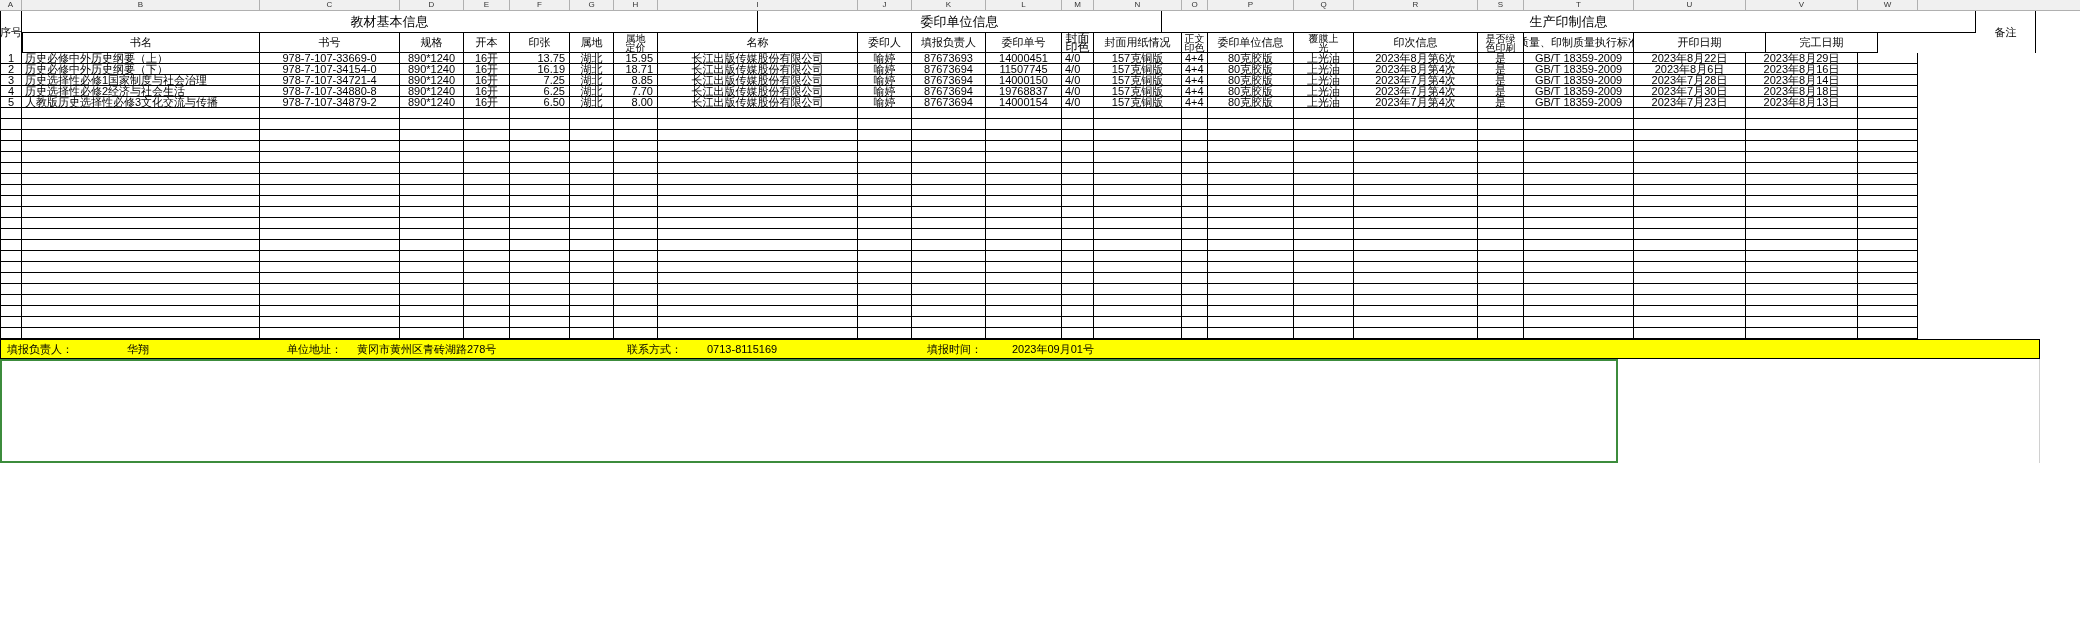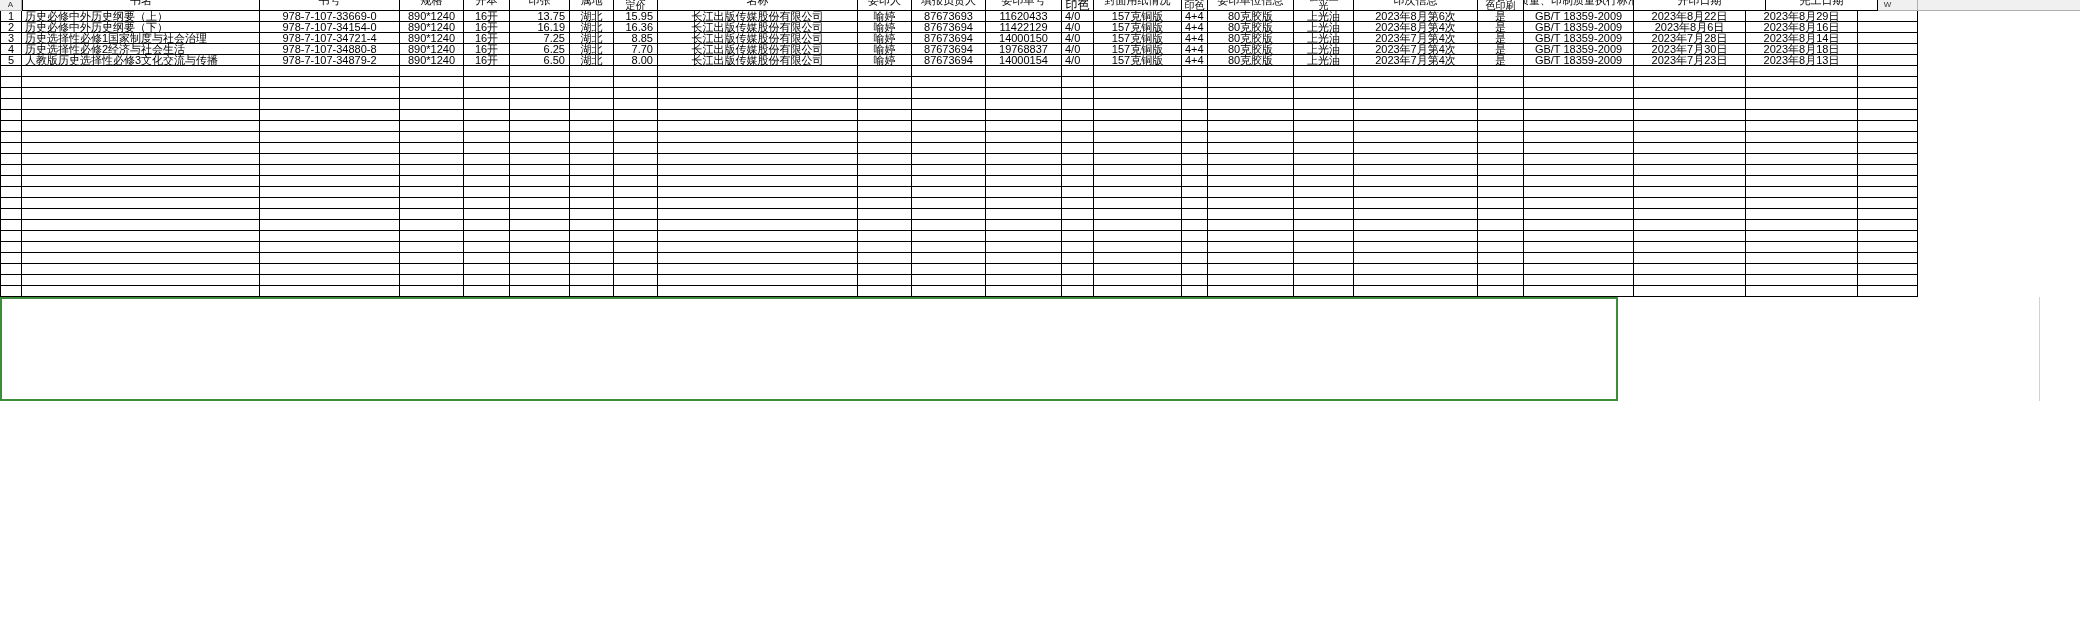--- a/index.html
+++ b/index.html
@@ -153,20 +153,27 @@
     <div class="colhead" style="width:46px">S</div>
     <div class="colhead" style="width:110px">T</div>
     <div class="colhead" style="width:112px">U</div>
     <div class="colhead" style="width:112px">V</div>
     <div class="colhead" style="width:60px">W</div>
     <div class="colhead" style="flex:1;border-right:none"></div>
   </div>
 
   <div class="grid">
 
+    <div class="row">
+      <div class="cell hdr" style="width:22px;height:42px;border-bottom:none">序号</div>
+      <div class="cell hdr grp" style="width:736px;height:22px">教材基本信息</div>
+      <div class="cell hdr grp" style="width:404px;height:22px">委印单位信息</div>
+      <div class="cell hdr grp" style="width:814px;height:22px">生产印制信息</div>
+      <div class="cell hdr" style="width:60px;height:42px;border-bottom:none">备注</div>
+    </div>
 
     <div class="row" style="margin-top:-20px;padding-left:22px;">
       <div class="cell hdr" style="width:238px;height:20px">书名</div>
       <div class="cell hdr" style="width:140px;height:20px">书号</div>
       <div class="cell hdr" style="width:64px;height:20px">规格</div>
       <div class="cell hdr" style="width:46px;height:20px">开本</div>
       <div class="cell hdr" style="width:60px;height:20px">印张</div>
       <div class="cell hdr" style="width:44px;height:20px">属地</div>
       <div class="cell hdr" style="width:44px;height:20px;font-size:10px;white-space:pre-line;line-height:9px;text-align:center">属地
 定价</div>
@@ -196,46 +203,46 @@
           <div class="cell left" style="width: 238px; height: 11px;">历史必修中外历史纲要（上）</div>
           <div class="cell" style="width: 140px; height: 11px;">978-7-107-33669-0</div>
           <div class="cell" style="width: 64px; height: 11px;">890*1240</div>
           <div class="cell" style="width: 46px; height: 11px;">16开</div>
           <div class="cell right" style="width: 60px; height: 11px;">13.75</div>
           <div class="cell" style="width: 44px; height: 11px;">湖北</div>
           <div class="cell right" style="width: 44px; height: 11px;">15.95</div>
           <div class="cell" style="width: 200px; height: 11px;">长江出版传媒股份有限公司</div>
           <div class="cell" style="width: 54px; height: 11px;">喻婷</div>
           <div class="cell" style="width: 74px; height: 11px;">87673693</div>
-          <div class="cell" style="width: 76px; height: 11px;">11620433</div>
+          <div class="cell" style="width: 76px; height: 11px;">14000451</div>
           <div class="cell left" style="width: 32px; height: 11px;">4/0</div>
           <div class="cell" style="width: 88px; height: 11px;">157克铜版</div>
           <div class="cell left" style="width: 26px; height: 11px;">4+4</div>
           <div class="cell" style="width: 86px; height: 11px;">80克胶版</div>
           <div class="cell" style="width: 60px; height: 11px;">上光油</div>
           <div class="cell" style="width: 124px; height: 11px;">2023年8月第6次</div>
           <div class="cell" style="width: 46px; height: 11px;">是</div>
           <div class="cell" style="width: 110px; height: 11px;">GB/T 18359-2009</div>
           <div class="cell" style="width: 112px; height: 11px;">2023年8月22日</div>
           <div class="cell" style="width: 112px; height: 11px;">2023年8月29日</div>
           <div class="cell" style="width: 60px; height: 11px;"></div>
         </div>
         <div class="row">
           <div class="cell" style="width: 22px; height: 11px;">2</div>
           <div class="cell left" style="width: 238px; height: 11px;">历史必修中外历史纲要（下）</div>
           <div class="cell" style="width: 140px; height: 11px;">978-7-107-34154-0</div>
           <div class="cell" style="width: 64px; height: 11px;">890*1240</div>
           <div class="cell" style="width: 46px; height: 11px;">16开</div>
           <div class="cell right" style="width: 60px; height: 11px;">16.19</div>
           <div class="cell" style="width: 44px; height: 11px;">湖北</div>
-          <div class="cell right" style="width: 44px; height: 11px;">16.36</div>
+          <div class="cell right" style="width: 44px; height: 11px;">18.71</div>
           <div class="cell" style="width: 200px; height: 11px;">长江出版传媒股份有限公司</div>
           <div class="cell" style="width: 54px; height: 11px;">喻婷</div>
           <div class="cell" style="width: 74px; height: 11px;">87673694</div>
-          <div class="cell" style="width: 76px; height: 11px;">11422129</div>
+          <div class="cell" style="width: 76px; height: 11px;">11507745</div>
           <div class="cell left" style="width: 32px; height: 11px;">4/0</div>
           <div class="cell" style="width: 88px; height: 11px;">157克铜版</div>
           <div class="cell left" style="width: 26px; height: 11px;">4+4</div>
           <div class="cell" style="width: 86px; height: 11px;">80克胶版</div>
           <div class="cell" style="width: 60px; height: 11px;">上光油</div>
           <div class="cell" style="width: 124px; height: 11px;">2023年8月第4次</div>
           <div class="cell" style="width: 46px; height: 11px;">是</div>
           <div class="cell" style="width: 110px; height: 11px;">GB/T 18359-2009</div>
           <div class="cell" style="width: 112px; height: 11px;">2023年8月6日</div>
           <div class="cell" style="width: 112px; height: 11px;">2023年8月16日</div>
@@ -841,20 +848,31 @@
           <div class="cell" style="width: 46px; height: 11px;"></div>
           <div class="cell" style="width: 110px; height: 11px;"></div>
           <div class="cell" style="width: 112px; height: 11px;"></div>
           <div class="cell" style="width: 112px; height: 11px;"></div>
           <div class="cell" style="width: 60px; height: 11px;"></div>
         </div>
       </div>
 
   </div>
 
+  <div class="footer-band" style="width:2040px">
+    <div class="fcell" style="width:120px">填报负责人：</div>
+    <div class="fcell" style="width:160px">华翔</div>
+    <div class="fcell" style="width:70px">单位地址：</div>
+    <div class="fcell" style="width:270px">黄冈市黄州区青砖湖路278号</div>
+    <div class="fcell" style="width:80px">联系方式：</div>
+    <div class="fcell" style="width:220px">0713-8115169</div>
+    <div class="fcell" style="width:85px">填报时间：</div>
+    <div class="fcell" style="width:240px">2023年09月01号</div>
+    <div class="fcell" style="flex:1"></div>
+  </div>
 
   <div style="display:flex">
     <div class="note-box" style="width:1618px"></div>
     <div class="right-strip" style="width:422px;height:104px"></div>
   </div>
 
   <div class="bottom-fill" style="height:40px"></div>
 </div>
 
 </body></html>

